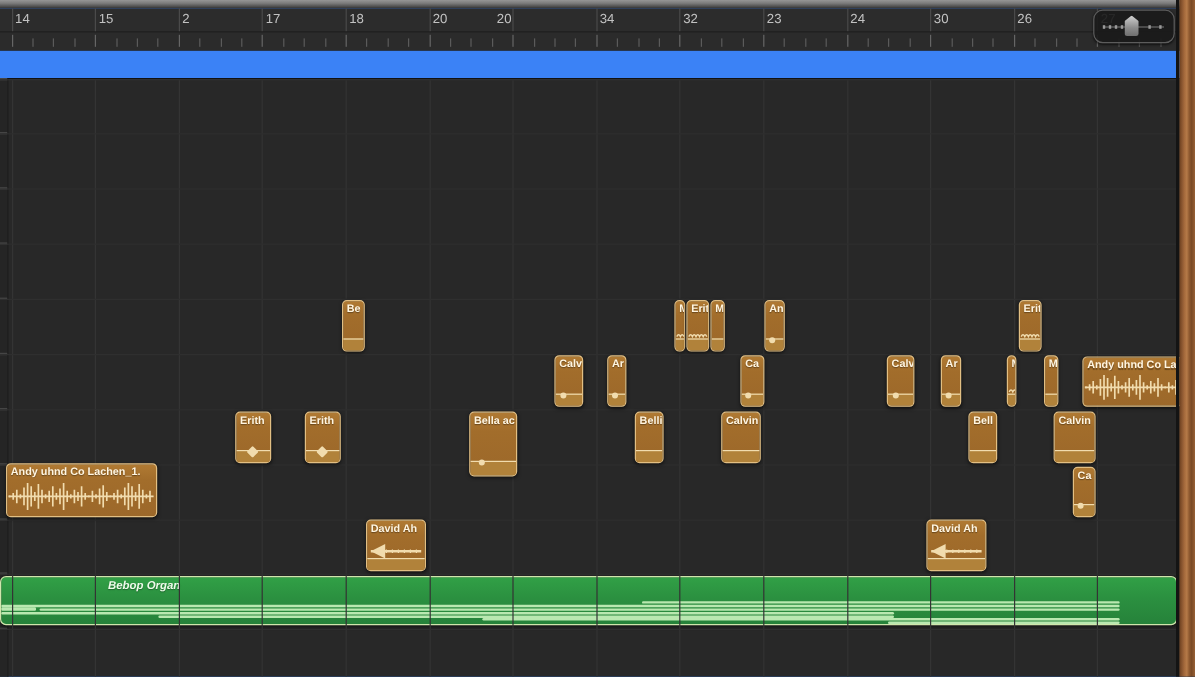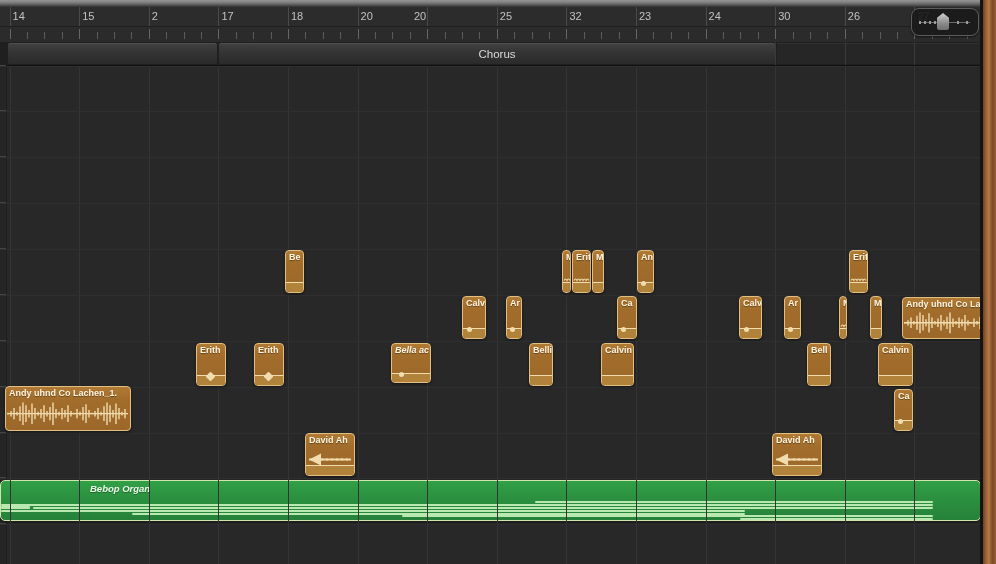--- a/index.html
+++ b/index.html
@@ -153,46 +153,36 @@
       <div class="bar-num" style="left: 151.8px;">2</div>
       <div class="bar-sep" style="left: 148.8px;"></div>
       <div class="bar-num" style="left: 221.4px;">17</div>
       <div class="bar-sep" style="left: 218.4px;"></div>
       <div class="bar-num" style="left: 291px;">18</div>
       <div class="bar-sep" style="left: 288px;"></div>
       <div class="bar-num" style="left: 360.6px;">20</div>
       <div class="bar-sep" style="left: 357.6px;"></div>
       <div class="bar-num" style="left: 414px;">20</div>
       <div class="bar-sep" style="left: 427.2px;"></div>
-      <div class="bar-num" style="left: 499.8px;">25</div>
+      <div class="bar-num" style="left: 499.8px;">34</div>
       <div class="bar-sep" style="left: 496.8px;"></div>
       <div class="bar-num" style="left: 569.4px;">32</div>
       <div class="bar-sep" style="left: 566.4px;"></div>
       <div class="bar-num" style="left: 639px;">23</div>
       <div class="bar-sep" style="left: 636px;"></div>
       <div class="bar-num" style="left: 708.6px;">24</div>
       <div class="bar-sep" style="left: 705.6px;"></div>
       <div class="bar-num" style="left: 778.2px;">30</div>
       <div class="bar-sep" style="left: 775.2px;"></div>
       <div class="bar-num" style="left: 847.8px;">26</div>
       <div class="bar-sep" style="left: 844.8px;"></div>
       <div class="bar-num" style="left: 917.4px;">27</div>
       <div class="bar-sep" style="left: 914.4px;"></div>
     </div>
 
-  <div class="marker-row" id="markerRow">
-      <div class="marker-sec" style="left: 8px; width: 209px;"></div>
-      <div class="marker-sec" style="left: 219px; width: 556px;">
-        <span>Chorus</span>
-      </div>
-      <div class="marker-after" style="left: 777px; width: 207px;"></div>
-      <div class="marker-grid" style="left: 775.2px;"></div>
-      <div class="marker-grid" style="left: 844.8px;"></div>
-      <div class="marker-grid" style="left: 914.4px;"></div>
-    </div>
   <div class="arr-sep"></div>
 
   <div class="arrange" id="arrange">
     <div class="edge-strip" id="edgeStrip">
         <div class="edge-tick" style="top: -1px;"></div>
         <div class="edge-tick" style="top: 44px;"></div>
         <div class="edge-tick" style="top: 90px;"></div>
         <div class="edge-tick" style="top: 136px;"></div>
         <div class="edge-tick" style="top: 182px;"></div>
         <div class="edge-tick" style="top: 228px;"></div>
@@ -318,21 +308,21 @@
       <div class="clip" style="left: 196px; top: 277px; width: 30px; height: 43px;">
         <span class="lbl">Erith</span>
         <div class="wfarea"></div>
         <div class="blip-diamond"></div>
       </div>
       <div class="clip" style="left: 254px; top: 277px; width: 30px; height: 43px;">
         <span class="lbl">Erith</span>
         <div class="wfarea"></div>
         <div class="blip-diamond"></div>
       </div>
-      <div class="clip" style="left: 391px; top: 277px; width: 40px; height: 40px; font-style: italic;">
+      <div class="clip" style="left: 391px; top: 277px; width: 40px; height: 54px;">
         <span class="lbl">Bella ac</span>
         <div class="wfarea"></div>
         <div class="blip-dot"></div>
       </div>
       <div class="clip" style="left: 529px; top: 277px; width: 24px; height: 43px;">
         <span class="lbl">Belli</span>
         <div class="wfarea"></div>
       </div>
       <div class="clip" style="left: 601px; top: 277px; width: 33px; height: 43px;">
         <span class="lbl">Calvin</span>

